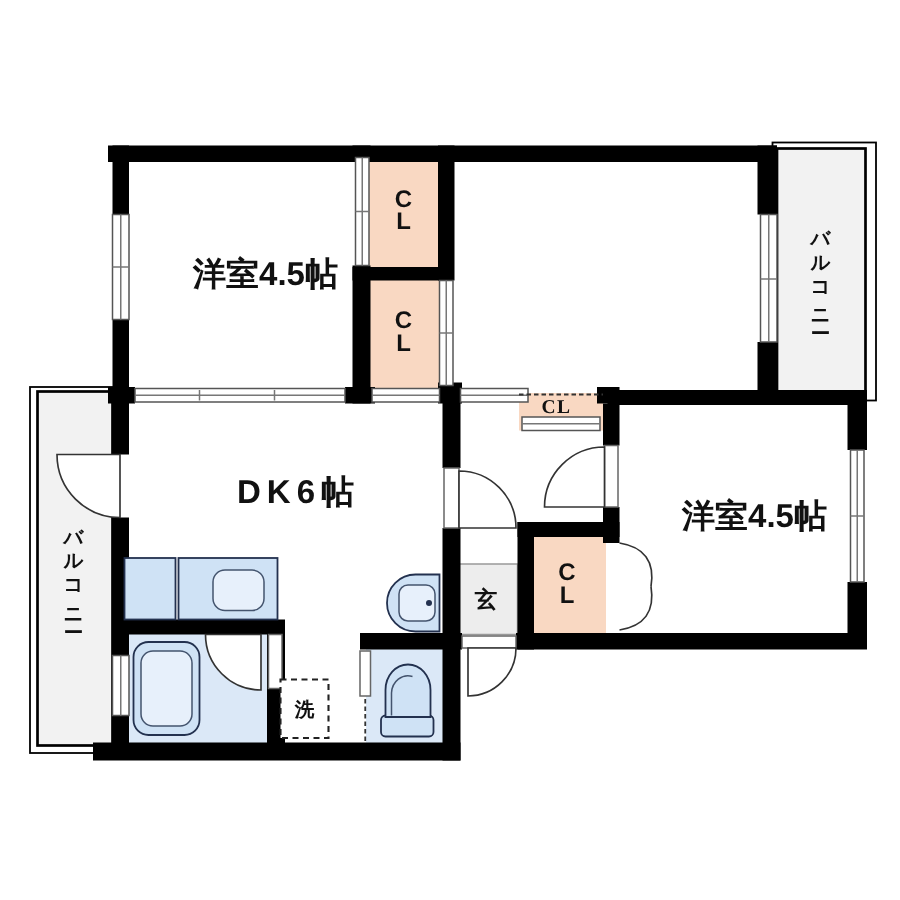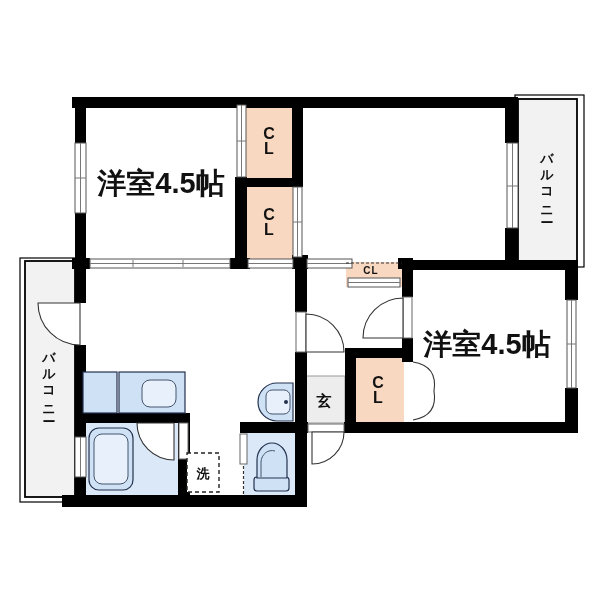--- a/index.html
+++ b/index.html
@@ -1,25 +1,25 @@
 <!DOCTYPE html>
 <html style="--wall: #000000; --closet: #f9d8c2; --balcony: #f2f2f2; --genkan: #ededed; --wet_floor: #dbe8f7; --fixture: #cfe2f5; --fixture_inner: #e7f0fb;"><head>
 <meta charset="utf-8">
 <style>
   html,body{margin:0;padding:0;background:#fff;}
   #stage{position:relative;width:600px;height:600px;background:#fff;overflow:hidden;
          font-family:"Liberation Sans","DejaVu Sans",sans-serif;color:#111;}
   #plan-svg{position:absolute;left:0;top:0;}
   .lbl{position:absolute;transform:translate(-50%,-50%);white-space:nowrap;
        font-weight:600;color:#111;line-height:1;}
-  .room{font-size:29px;}
+  .room{font-size:22px;margin-left:16px;}
   .dk{letter-spacing:4px;}
   .cl{font-size:16px;font-weight:700;text-align:center;line-height:0.95;}
   .cl span{display:block;}
-  .cl-small{font-size:10px;font-weight:700;letter-spacing:1px;}
+  .cl-small{font-size:13px;font-weight:700;letter-spacing:1px;font-family:Liberation Serif, serif;}
   .genkan{font-size:15px;}
   .laundry{font-size:13px;font-weight:600;}
   .balcony-v{writing-mode:vertical-rl;font-size:13px;font-weight:600;letter-spacing:3px;}
   .wall{fill:#000;}
   .win{fill:#fff;stroke:#555;stroke-width:1;}
   .winline{stroke:#777;stroke-width:1;fill:none;}
   .door{fill:#fff;stroke:#333;stroke-width:1.1;}
   .leaf{fill:#fff;stroke:#666;stroke-width:1;}
   .fix{fill:var(--fixture,#cfe2f5);stroke:#23314f;stroke-width:1.2;}
   .fixin{fill:var(--fixture_inner,#e7f0fb);stroke:#44546e;stroke-width:1;}
@@ -191,20 +191,21 @@
     <rect class="fix" x="254" y="477" width="35" height="14" rx="3"></rect>
     <path class="fix" d="M257,478 L257,460 A15,17 0 0 1 287,460 L287,478 Z"></path>
     <path d="M261,477 L261,462 A11,12 0 0 1 275,451" fill="none" stroke="#44546e" stroke-width="1"></path>
   </g>
   <g>
     <rect x="187" y="453" width="32" height="39" fill="#fff" stroke="#222" stroke-width="1.4" stroke-dasharray="4 3"></rect>
   </g>
 </svg>
 
   <div class="lbl room" style="left:161px;top:183px">洋室4.5帖</div>
+  <div class="lbl room dk" style="left:183px;top:328px">DK6帖</div>
   <div class="lbl room" style="left:487px;top:344px">洋室4.5帖</div>
 
   <div class="lbl balcony-v" style="left:547px;top:181px">バルコニー</div>
   <div class="lbl balcony-v" style="left:49px;top:380px">バルコニー</div>
 
   <div class="lbl cl" style="left:269px;top:141px">
     <span>C</span>
     <span>L</span>
   </div>
   <div class="lbl cl" style="left:269px;top:222px">

